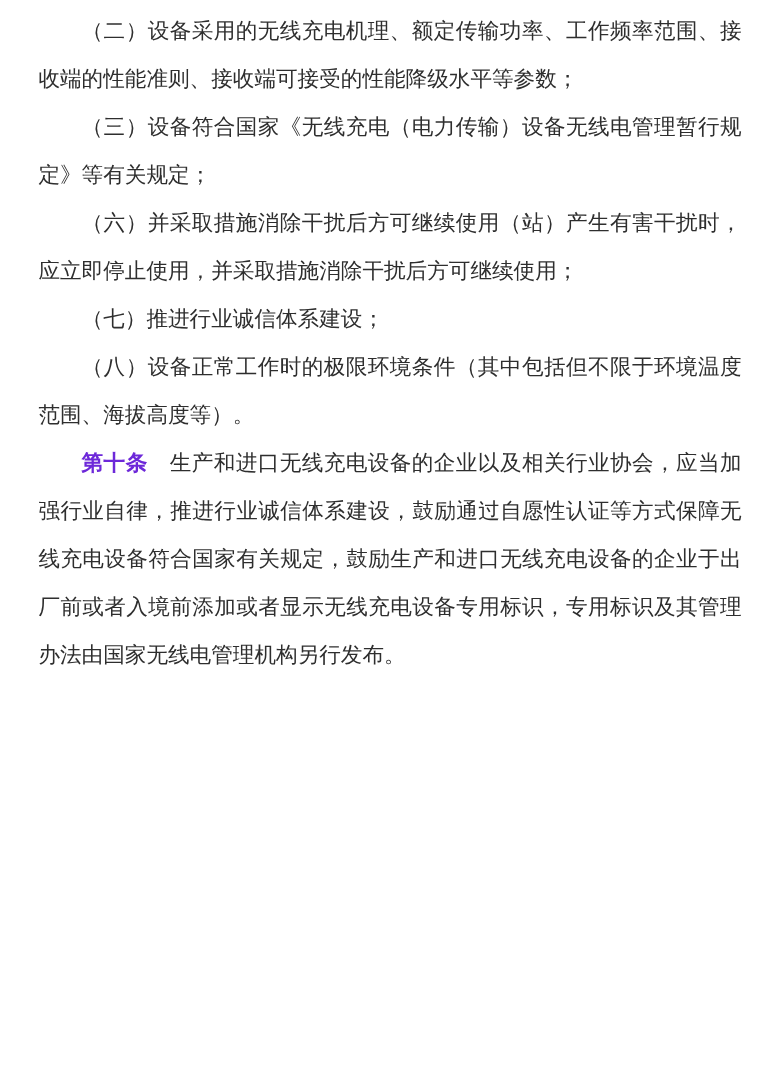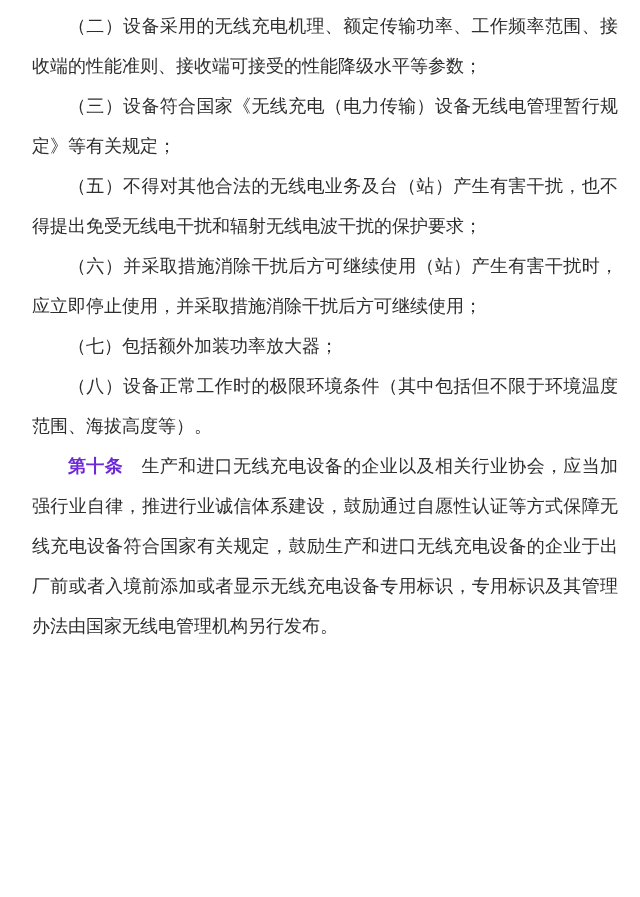--- a/index.html
+++ b/index.html
@@ -35,20 +35,19 @@
     font-weight: 700;
     color: #6d28d9;
   }
 </style>
 </head>
 <body>
 
 <div class="page">
   <p class="para">（二）设备采用的无线充电机理、额定传输功率、工作频率范围、接收端的性能准则、接收端可接受的性能降级水平等参数；</p>
   <p class="para">（三）设备符合国家《无线充电（电力传输）设备无线电管理暂行规定》等有关规定；</p>
-  <p class="para">（五）不得对其他合法的无线电业务及台（站）产生有害干扰，也不得提出免受无线电干扰和辐射无线电波干扰的保护要求；</p>
   <p class="para">（六）并采取措施消除干扰后方可继续使用（站）产生有害干扰时，应立即停止使用，并采取措施消除干扰后方可继续使用；</p>
-  <p class="para">（七）包括额外加装功率放大器；</p>
+  <p class="para">（七）推进行业诚信体系建设；</p>
   <p class="para">（八）设备正常工作时的极限环境条件（其中包括但不限于环境温度范围、海拔高度等）。</p>
   <p class="para">
     <span class="article-lead">第十条</span><span>　生产和进口无线充电设备的企业以及相关行业协会，应当加强行业自律，推进行业诚信体系建设，鼓励通过自愿性认证等方式保障无线充电设备符合国家有关规定，鼓励生产和进口无线充电设备的企业于出厂前或者入境前添加或者显示无线充电设备专用标识，专用标识及其管理办法由国家无线电管理机构另行发布。</span>
   </p>
 </div>
 
 </body></html>

